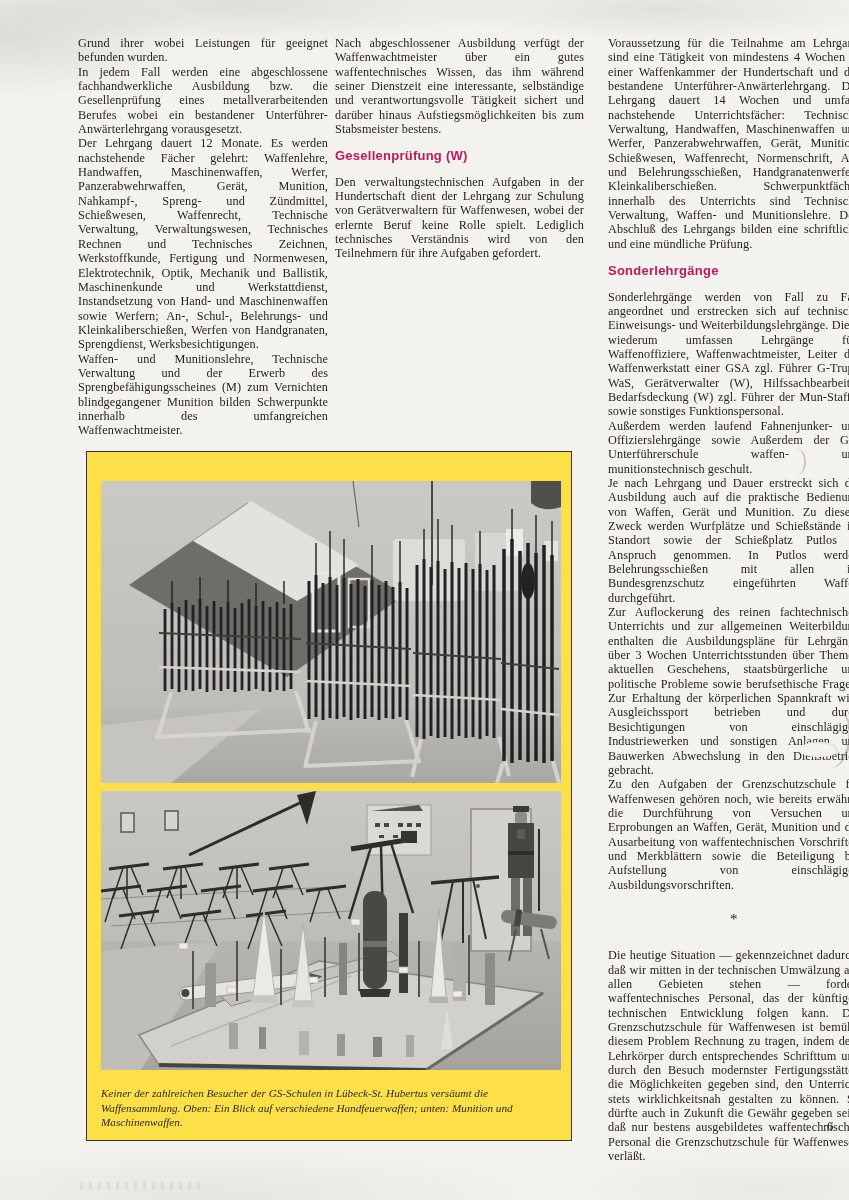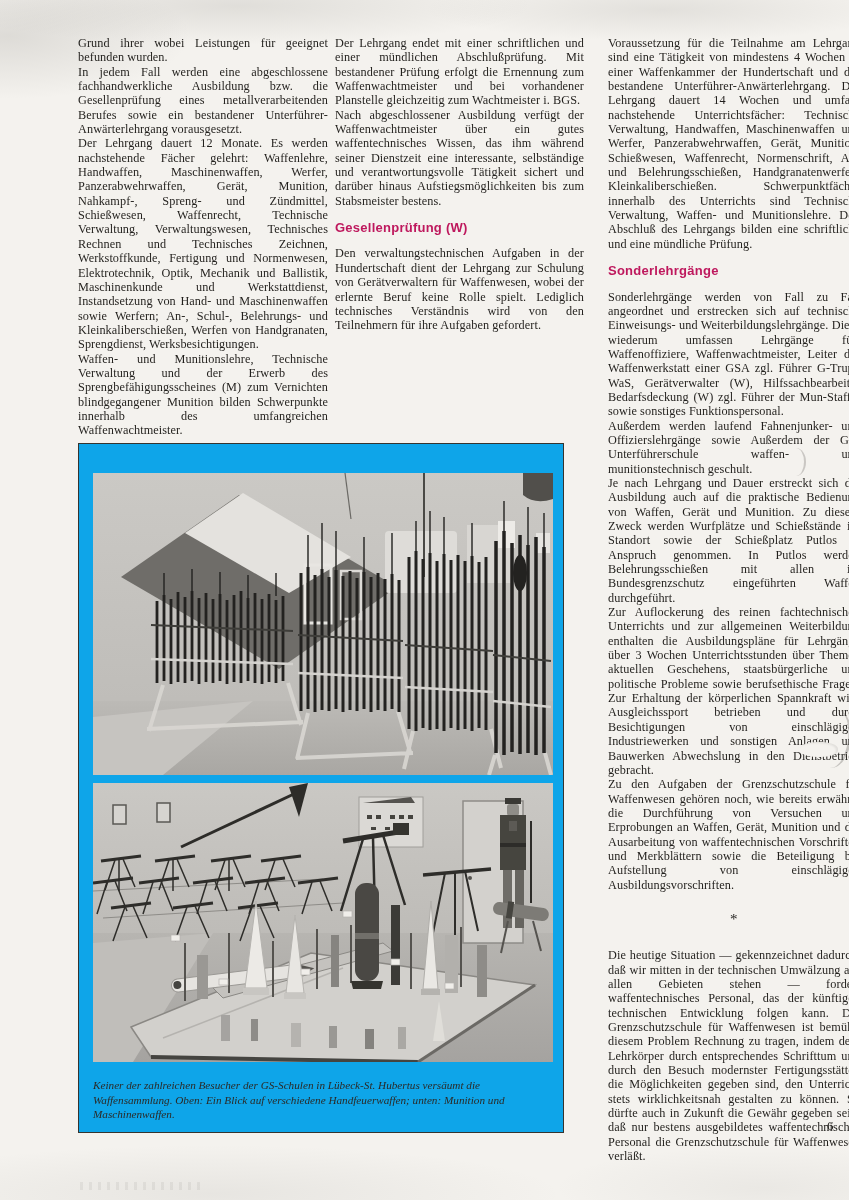--- a/index.html
+++ b/index.html
@@ -17,21 +17,21 @@
   .col{position:absolute;top:36px;font-size:12.25px;line-height:14.35px;
        text-align:justify;letter-spacing:.08px;}
   #col1{left:78px;width:250px;}
   #col2{left:335px;width:249px;}
   #col3{left:608px;width:252px;}
   .col p{margin:0;text-align:justify;}
   .col h3{font-family:Liberation Sans, sans-serif;font-size:13px;
           margin:13px 0 11px;letter-spacing:.25px;color:#be185d;}
   .asterisk{text-align:center;font-size:15px;margin:20px 0 22px;letter-spacing:.5px;}
   .figurebox{position:absolute;left:78px;top:443px;width:486px;height:690px;
-             box-sizing:border-box;border:1.5px solid #35342f;background:#0ea5e9;margin:0;}
+             box-sizing:border-box;border:1.5px solid #35342f;background:#fde047;margin:8px;}
   .photo{position:absolute;left:14px;width:460px;overflow:hidden;background:#bdbbb7;}
   .photo svg{display:block;}
   #photo1{top:29px;height:302px;}
   #photo2{top:339px;height:279px;}
   .caption{position:absolute;left:14px;top:634px;width:458px;font-style:italic;
            font-size:11.2px;line-height:14.6px;color:#2b2a27;}
   .pagenum{position:absolute;left:827px;top:1118px;font-size:13px;color:#211f1c;}
   .curl1{position:absolute;left:818px;top:710px;width:30px;height:58px;border-radius:50%;
          border-right:3px solid rgba(92,90,86,.30);transform:rotate(8deg);z-index:5;}
   .curl2{position:absolute;left:786px;top:448px;width:18px;height:28px;border-radius:50%;
@@ -39,27 +39,26 @@
   .blot1{position:absolute;left:800px;top:742px;width:38px;height:15px;background:#f4f2ee;
          border-radius:45%;z-index:4;box-shadow:-2px 1px 2px rgba(120,118,112,.15) inset;}
   .smudge-bottom{position:absolute;left:80px;top:1182px;width:120px;height:8px;
          background:repeating-linear-gradient(90deg, rgba(110,108,102,.10) 0 3px, transparent 3px 9px);}
 </style>
 </head>
 <body>
 
 <section class="col" id="col1">
   <p>Grund ihrer wobei Leistungen für geeignet befunden wurden.</p>
-  <p>In jedem Fall werden eine abgeschlossene fachhandwerkliche Ausbildung bzw. die Gesellenprüfung eines metallverarbeitenden Berufes sowie ein bestandener Unterführer-Anwärterlehrgang vorausgesetzt.</p>
+  <p>In jedem Fall werden eine abgeschlossene fachhandwerkliche Ausbildung bzw. die Gesellenprüfung eines metallverarbeitenden Berufes wobei ein bestandener Unterführer-Anwärterlehrgang vorausgesetzt.</p>
   <p>Der Lehrgang dauert 12 Monate. Es werden nachstehende Fächer gelehrt: Waffenlehre, Handwaffen, Maschinenwaffen, Werfer, Panzerabwehrwaffen, Gerät, Munition, Nahkampf-, Spreng- und Zündmittel, Schießwesen, Waffenrecht, Technische Verwaltung, Verwaltungswesen, Technisches Rechnen und Technisches Zeichnen, Werkstoffkunde, Fertigung und Normenwesen, Elektrotechnik, Optik, Mechanik und Ballistik, Maschinenkunde und Werkstattdienst, Instandsetzung von Hand- und Maschinenwaffen sowie Werfern; An-, Schul-, Belehrungs- und Kleinkaliberschießen, Werfen von Handgranaten, Sprengdienst, Werksbesichtigungen.</p>
   <p>Waffen- und Munitionslehre, Technische Verwaltung und der Erwerb des Sprengbefähigungsscheines (M) zum Vernichten blindgegangener Munition bilden Schwerpunkte innerhalb des umfangreichen Waffenwachtmeister.</p>
 </section>
 
 <section class="col" id="col2">
-  <p>Der Lehrgang endet mit einer schriftlichen und einer mündlichen Abschlußprüfung. Mit bestandener Prüfung erfolgt die Ernennung zum Waffenwachtmeister und bei vorhandener Planstelle gleichzeitig zum Wachtmeister i. BGS.</p>
   <p>Nach abgeschlossener Ausbildung verfügt der Waffenwachtmeister über ein gutes waffentechnisches Wissen, das ihm während seiner Dienstzeit eine interessante, selbständige und verantwortungsvolle Tätigkeit sichert und darüber hinaus Aufstiegsmöglichkeiten bis zum Stabsmeister bestens.</p>
   <h3>Gesellenprüfung (W)</h3>
   <p>Den verwaltungstechnischen Aufgaben in der Hundertschaft dient der Lehrgang zur Schulung von Gerätverwaltern für Waffenwesen, wobei der erlernte Beruf keine Rolle spielt. Lediglich technisches Verständnis wird von den Teilnehmern für ihre Aufgaben gefordert.</p>
 </section>
 
 <section class="col" id="col3">
   <p>Voraussetzung für die Teilnahme am Lehrgang sind eine Tätigkeit von mindestens 4 Wochen in einer Waffenkammer der Hundertschaft und der bestandene Unterführer-Anwärterlehrgang. Der Lehrgang dauert 14 Wochen und umfaßt nachstehende Unterrichtsfächer: Technische Verwaltung, Handwaffen, Maschinenwaffen und Werfer, Panzerabwehrwaffen, Gerät, Munition, Schießwesen, Waffenrecht, Normenschrift, An- und Belehrungsschießen, Handgranatenwerfen, Kleinkaliberschießen. Schwerpunktfächer innerhalb des Unterrichts sind Technische Verwaltung, Waffen- und Munitionslehre. Den Abschluß des Lehrgangs bilden eine schriftliche und eine mündliche Prüfung.</p>
   <h3>Sonderlehrgänge</h3>
   <p>Sonderlehrgänge werden von Fall zu Fall angeordnet und erstrecken sich auf technische Einweisungs- und Weiterbildungslehrgänge. Diese wiederum umfassen Lehrgänge für: Waffenoffiziere, Waffenwachtmeister, Leiter der Waffenwerkstatt einer GSA zgl. Führer G-Trupp WaS, Gerätverwalter (W), Hilfssachbearbeiter Bedarfsdeckung (W) zgl. Führer der Mun-Staffel sowie sonstiges Funktionspersonal.</p>
   <p>Außerdem werden laufend Fahnenjunker- und Offizierslehrgänge sowie Außerdem der GS-Unterführerschule waffen- und munitionstechnisch geschult.</p>

